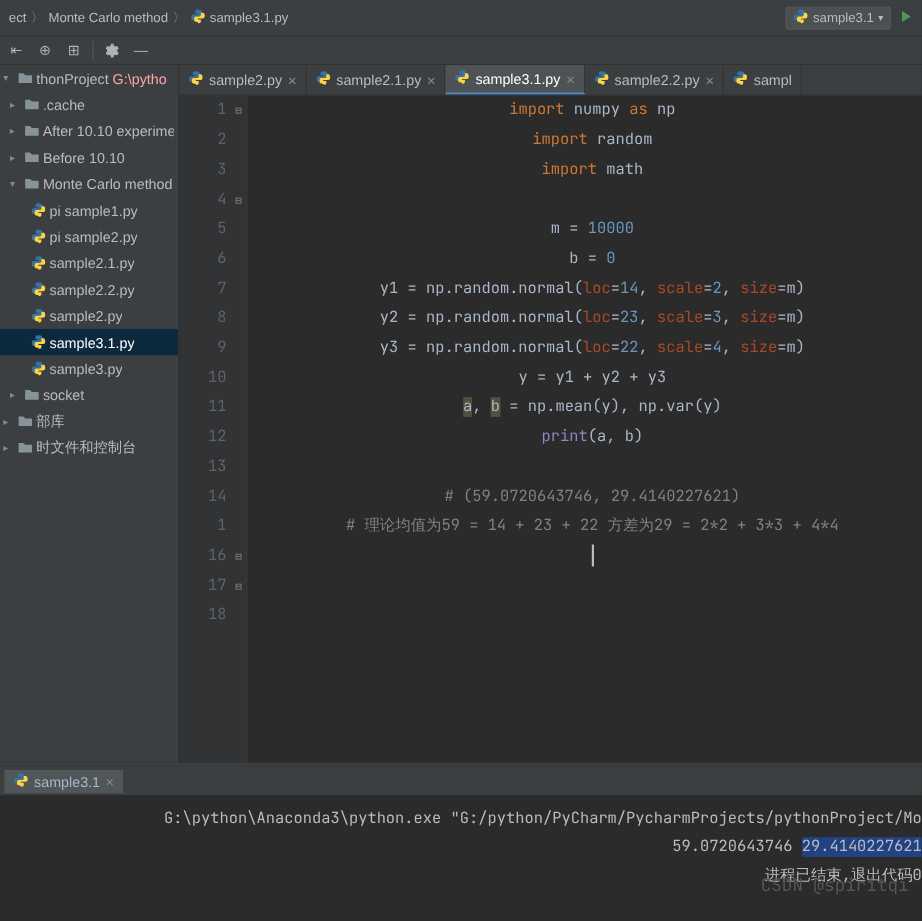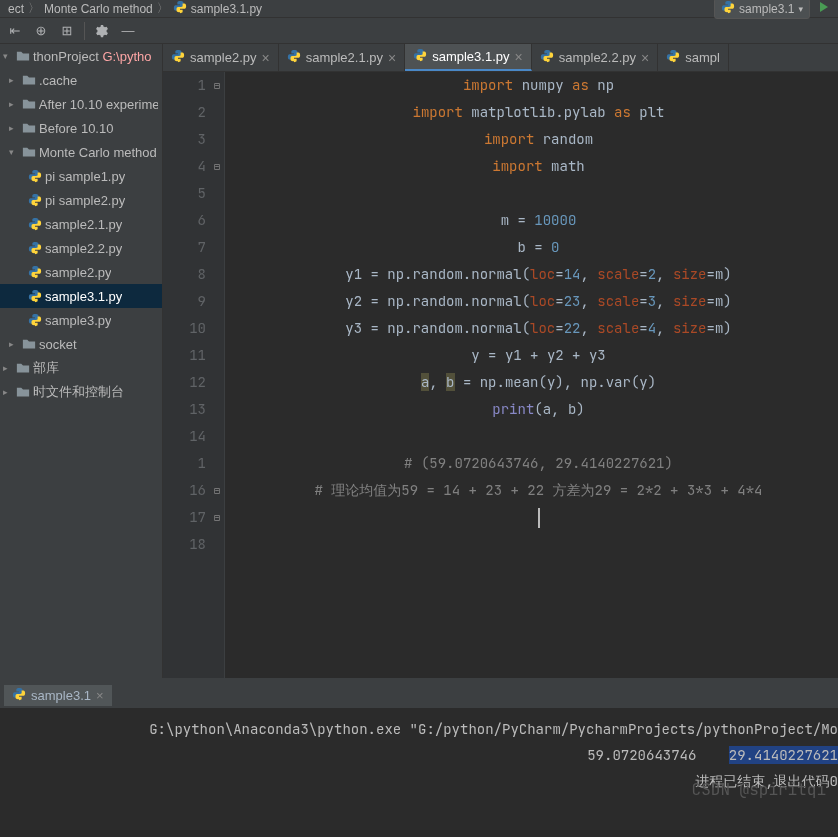--- a/index.html
+++ b/index.html
@@ -1,18 +1,18 @@
 <!DOCTYPE html>
 <html><head>
   <meta charset="utf-8">
   <style>
     * { margin: 0; padding: 0; box-sizing: border-box; }
     body { font-family: 'Segoe UI', -apple-system, sans-serif; font-size: 13px; background: #2b2b2b; color: #a9b7c6; width: 838px; height: 837px; overflow: hidden; }
     
-    .breadcrumb { height: 18px; background: #3c3f41; display: flex; align-items: center; padding: 0 8px; color: #bbb; font-size: 12px; gap: 4px; border-bottom: 1px solid #323232; }
+    .breadcrumb { height: 33px; background: #3c3f41; display: flex; align-items: center; padding: 0 8px; color: #bbb; font-size: 12px; gap: 4px; border-bottom: 1px solid #323232; }
     .breadcrumb .chevron { color: #888; }
     .breadcrumb-right { margin-left: auto; display: flex; align-items: center; gap: 8px; }
     .run-config { background: #4c5052; border: 1px solid #555; padding: 1px 6px; border-radius: 3px; display: flex; align-items: center; gap: 4px; }
     .play-icon svg { fill: #499c54; }
     
     .toolbar { height: 26px; background: #3c3f41; display: flex; align-items: center; padding: 0 4px; gap: 4px; border-bottom: 1px solid #323232; }
     .toolbar-btn { width: 22px; height: 22px; display: flex; align-items: center; justify-content: center; cursor: pointer; color: #afb1b3; }
     .toolbar-sep { width: 1px; height: 18px; background: #555; margin: 0 2px; }
     
     .main-row { display: flex; height: 634px; }
@@ -47,21 +47,21 @@
     .comment { color: #808080; }
     .param { color: #aa4926; }
     .warn-bg { background: #52503a; }
     .builtin { color: #8888c6; }
     
     .bottom-panel { height: 155px; background: #2b2b2b; border-top: 4px solid #3c3f41; display: flex; flex-direction: column; }
     .bottom-tabs { height: 26px; background: #3c3f41; display: flex; align-items: center; padding: 0 4px; }
     .bottom-tab { display: flex; align-items: center; gap: 5px; padding: 2px 8px; background: #515658; cursor: pointer; font-size: 13px; }
     .bottom-tab-close { color: #888; cursor: pointer; }
     .console { flex: 1; background: #2b2b2b; padding: 8px 0; font-family: 'JetBrains Mono', 'Consolas', monospace; font-size: 14px; line-height: 26px; color: #bbb; text-align: right; }
-    .console .selected-text { background: #214283; margin-left: 24px; }
+    .console .selected-text { background: #214283; }
     .watermark { position: absolute; right: 12px; bottom: 30px; color: #555; font-size: 16px; }
     
     .py-icon { width: 14px; height: 14px; }
   </style>
 </head>
 <body>
 
 <div class="breadcrumb">
   <span>ect</span>
   <span class="chevron">〉</span>
@@ -319,21 +319,20 @@
           <div class="gutter-line">12</div>
           <div class="gutter-line">13</div>
           <div class="gutter-line">14</div>
           <div class="gutter-line">1</div>
           <div class="gutter-line">16<span class="fold">⊟</span></div>
           <div class="gutter-line">17<span class="fold">⊟</span></div>
           <div class="gutter-line">18</div>
         </div>
       <div class="code" id="code">
           <div class="code-line"><span class="kw">import</span> numpy <span class="kw">as</span> np</div>
-          <div class="code-line"><span class="kw">import</span> matplotlib.pylab <span class="kw">as</span> plt</div>
           <div class="code-line"><span class="kw">import</span> random</div>
           <div class="code-line"><span class="kw">import</span> math</div>
           <div class="code-line"></div>
           <div class="code-line">m = <span class="num">10000</span></div>
           <div class="code-line">b = <span class="num">0</span></div>
           <div class="code-line">y1 = np.random.normal(<span class="param">loc</span>=<span class="num">14</span>, <span class="param">scale</span>=<span class="num">2</span>, <span class="param">size</span>=m)</div>
           <div class="code-line">y2 = np.random.normal(<span class="param">loc</span>=<span class="num">23</span>, <span class="param">scale</span>=<span class="num">3</span>, <span class="param">size</span>=m)</div>
           <div class="code-line">y3 = np.random.normal(<span class="param">loc</span>=<span class="num">22</span>, <span class="param">scale</span>=<span class="num">4</span>, <span class="param">size</span>=m)</div>
           <div class="code-line">y = y1 + y2 + y3</div>
           <div class="code-line"><span class="warn-bg">a</span>, <span class="warn-bg">b</span> = np.mean(y), np.var(y)</div>

